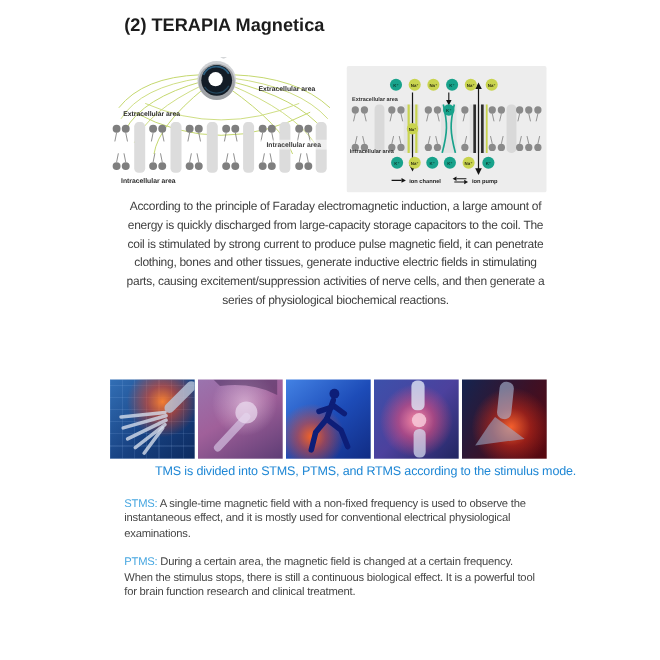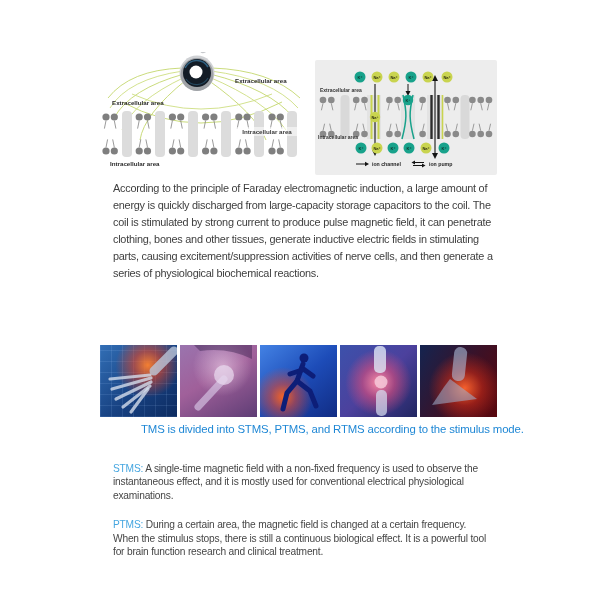--- a/index.html
+++ b/index.html
@@ -5,21 +5,21 @@
   html,body{margin:0;padding:0;}
   body{width:600px;height:600px;background:#ffffff;font-family:"Liberation Sans","DejaVu Sans",sans-serif;position:relative;overflow:hidden;}
   .page{position:absolute;inset:0;background:#fff;}
 
   .title{position:absolute;left:113px;top:14px;font-size:16.5px;font-weight:bold;color:#1c1c1c;letter-spacing:0;}
 
   .diagrams{position:absolute;left:100px;top:52px;width:397px;height:126px;}
   .svg-left{position:absolute;left:0;top:0;}
   .svg-right{position:absolute;left:215px;top:8px;}
 
-  .bodytext{position:absolute;left:113px;top:180px;width:384px;font-size:10.9px;line-height:17px;letter-spacing:-0.25px;color:#3e3e3e;}
+  .bodytext{position:absolute;left:113px;top:180px;width:384px;font-size:10.9px;line-height:17px;letter-spacing:-0.25px;color:#3e3e3e;text-align:center;}
   .bodytext p{margin:0;}
 
   .strip{position:absolute;left:100px;top:345px;width:397px;height:72px;display:flex;gap:3px;}
   .photo{width:77px;height:72px;position:relative;overflow:hidden;}
   .photo svg{position:absolute;inset:0;}
   .ph1{background:
     radial-gradient(circle at 62% 28%, rgba(255,130,45,.95), rgba(255,70,25,.55) 20%, rgba(190,40,40,0) 46%),
     repeating-linear-gradient(90deg, rgba(170,205,255,.12) 0 1px, transparent 1px 11px),
     repeating-linear-gradient(0deg, rgba(170,205,255,.12) 0 1px, transparent 1px 11px),
     linear-gradient(135deg,#326fb6 0%,#174181 55%,#0d2b60 100%);}
@@ -31,30 +31,31 @@
     linear-gradient(140deg,#4382e4 0%,#1d4cb8 50%,#112c84 100%);}
   .ph4{background:
     radial-gradient(circle at 50% 52%, rgba(255,140,165,.95), rgba(240,80,120,.55) 30%, rgba(150,40,120,0) 62%),
     linear-gradient(135deg,#3c51ab 0%,#4c419d 50%,#212661 100%);}
   .ph5{background:
     radial-gradient(circle at 58% 60%, rgba(255,100,45,.95), rgba(215,45,22,.55) 28%, transparent 58%),
     linear-gradient(120deg,#142450 0%,#3c1126 55%,#5a070d 100%);}
 
   .tms-heading{position:absolute;left:113px;top:423px;width:395px;font-size:11.4px;letter-spacing:-0.15px;white-space:nowrap;color:#1e87d5;margin-left:28px;}
   .tms-items{position:absolute;left:113px;top:446px;width:378px;font-size:10.2px;line-height:13.4px;letter-spacing:-0.2px;color:#464646;}
-  .tms-items p{margin:16px 0 13px 0;}
+  .tms-items p{margin:6px 0 13px 0;}
   .tms-label{color:#46a6e0;}
 
   svg text{font-family:"Liberation Sans","DejaVu Sans",sans-serif;}
 </style>
 </head>
 <body>
 
 <div class="page">
 
+  <div class="title">(2) TERAPIA Magnetica</div>
 
   <div class="diagrams">
 
     <svg class="svg-left" width="210" height="126" viewBox="0 0 210 126">
 
       <g stroke="#bdd25d" stroke-width="0.9" fill="none" opacity="0.9">
         <path d="M82,16 Q30,18 8,46"></path>
         <path d="M83,19 Q28,27 10,56" stroke="#c8da74"></path>
         <path d="M84,22 Q30,37 14,66"></path>
         <path d="M85,25 Q34,49 22,78" stroke="#c8da74"></path>

